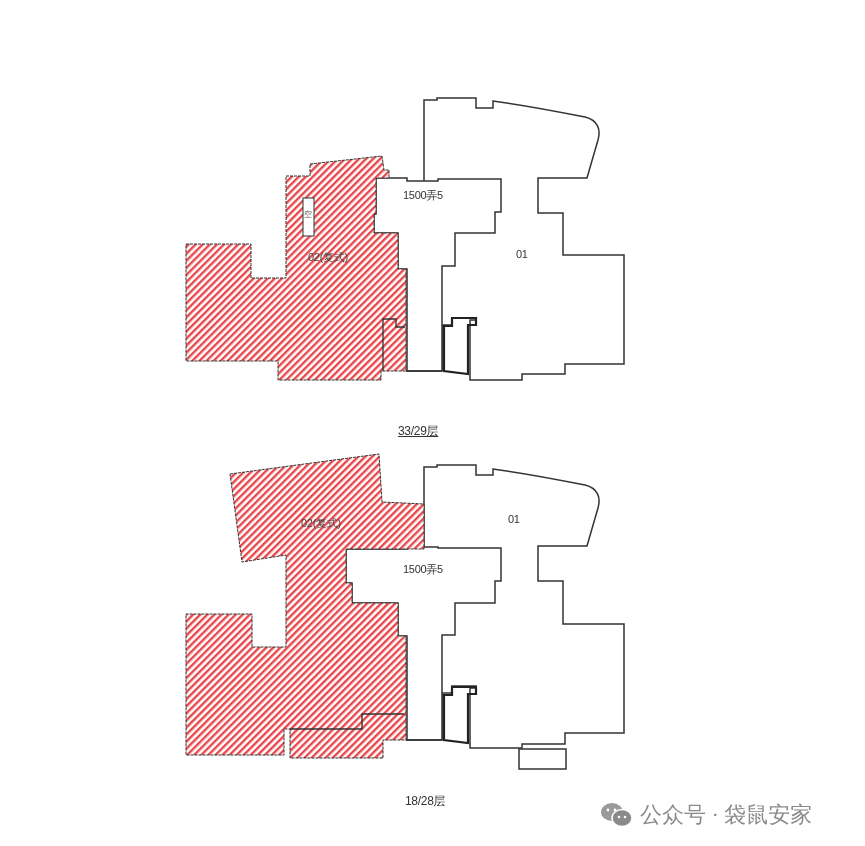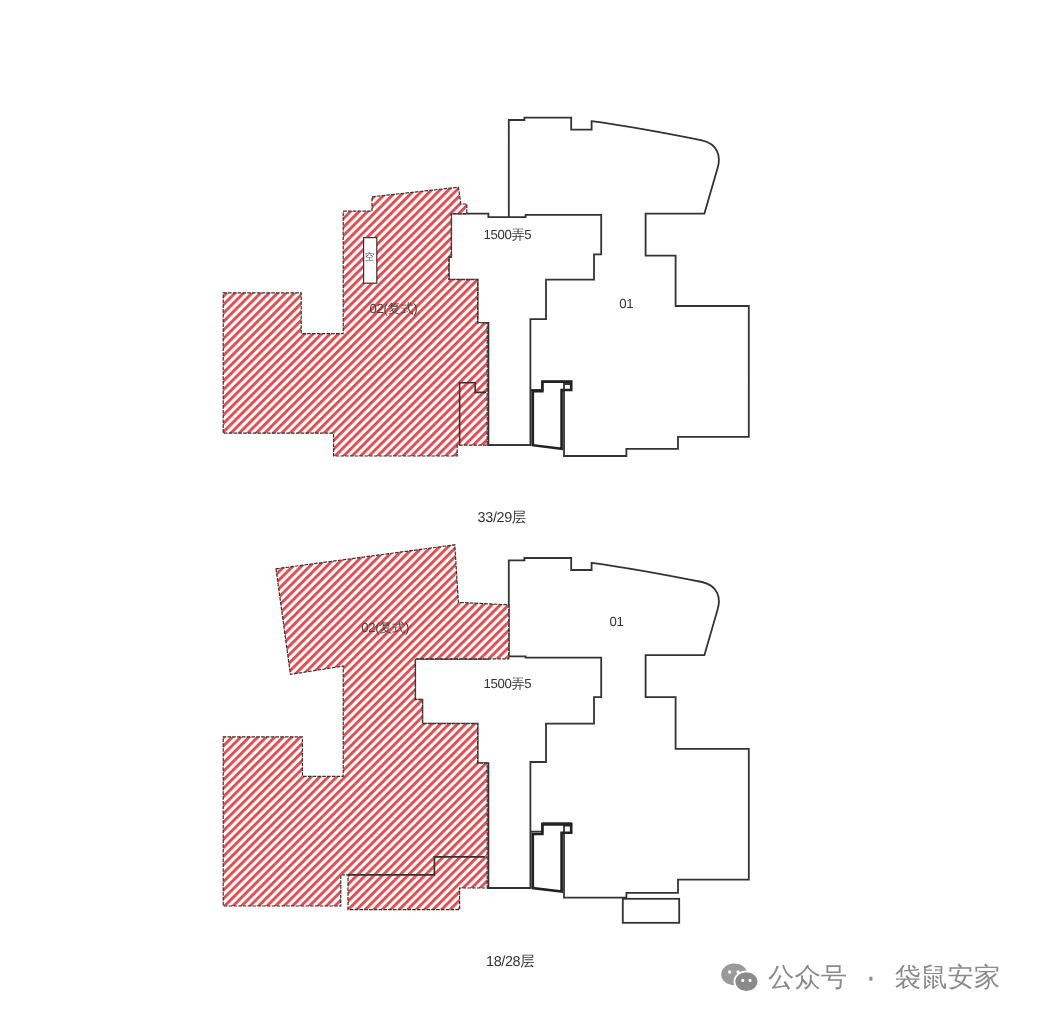--- a/index.html
+++ b/index.html
@@ -1,21 +1,21 @@
 <!DOCTYPE html>
 <html><head>
 <meta charset="utf-8">
 <style>
   html, body { margin:0; padding:0; background:#ffffff; }
   body { width:865px; height:846px; position:relative; overflow:hidden;
          font-family:"Liberation Sans", "DejaVu Sans", sans-serif; }
   svg.plan { position:absolute; left:0; top:0; }
   .caption { position:absolute; font-size:12px; color:#333; letter-spacing:-0.3px; }
   .watermark { position:absolute; left:600px; top:800px; font-size:22px; color:#8a8a8a;
-               display:flex; align-items:center; gap:6px; font-family:Liberation Mono, monospace; }
+               display:flex; align-items:center; gap:6px; font-family:Liberation Serif, serif; }
   .wm-icon { width:34px; height:28px; position:relative; }
 </style>
 </head>
 <body>
 
 <svg class="plan" width="865" height="846" viewBox="0 0 865 846">
   <defs>
     <pattern id="hatch" patternUnits="userSpaceOnUse" width="5" height="5" patternTransform="rotate(45)">
       <rect width="5" height="5" fill="#ffffff"></rect>
       <rect width="2.4" height="5" fill="#e8474b"></rect>
@@ -64,21 +64,21 @@
     <path d="M290,729 L362,729 L362,714 L404,714" fill="none" stroke="#333" stroke-width="1.4"></path>
     <line x1="406" y1="740" x2="442" y2="740" stroke="#333" stroke-width="1.5"></line>
   </g>
 
 </svg>
 
 <div class="caption" style="left:403px;top:188px;font-size:11px;">1500弄5</div>
 <div class="caption" style="left:516px;top:248px;font-size:11px;">01</div>
 <div class="caption" style="left:308px;top:250px;font-size:11px;color:#444;">02(复式)</div>
 <div class="caption" style="left:304px;top:209px;font-size:8px;color:#555;">空</div>
-<div class="caption" style="left:398px;top:423px;">33/29层</div>
+<div class="caption" style="left:398px;top:423px;text-decoration:underline;">33/29层</div>
 
 <div class="caption" style="left:403px;top:562px;font-size:11px;">1500弄5</div>
 <div class="caption" style="left:508px;top:513px;font-size:11px;">01</div>
 <div class="caption" style="left:301px;top:516px;font-size:11px;color:#444;">02(复式)</div>
 <div class="caption" style="left:405px;top:793px;">18/28层</div>
 
 <div class="watermark">
   <span class="wm-icon">
     <svg width="34" height="28" viewBox="0 0 34 28">
       <ellipse cx="12" cy="11" rx="11" ry="9" fill="#9a9a9a"></ellipse>

